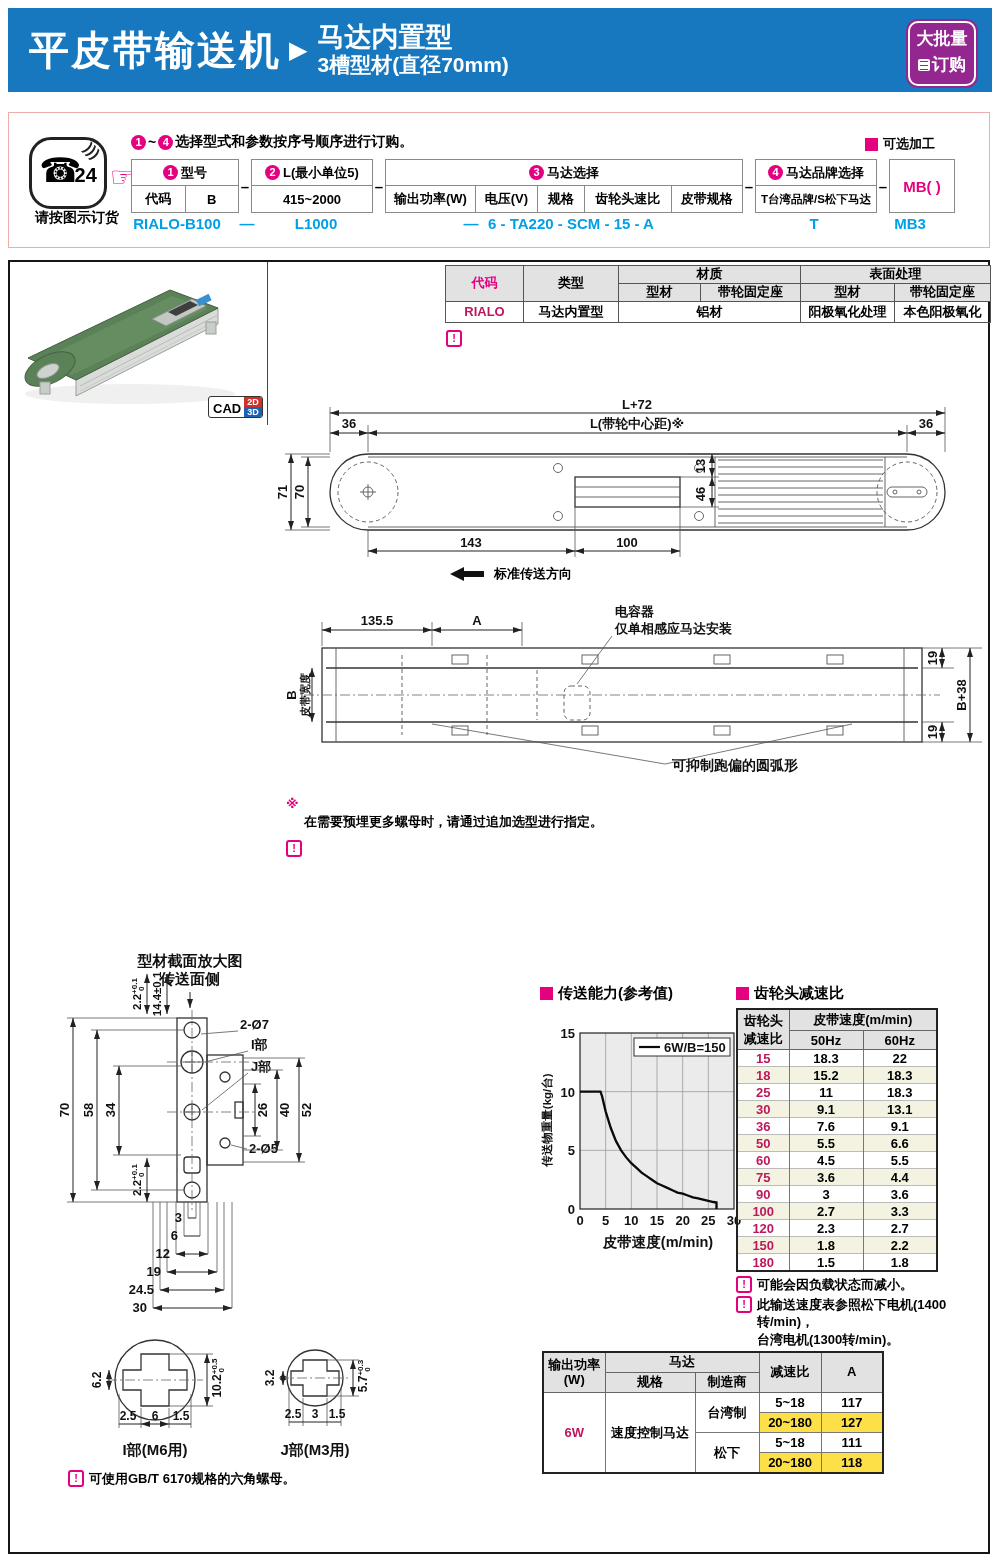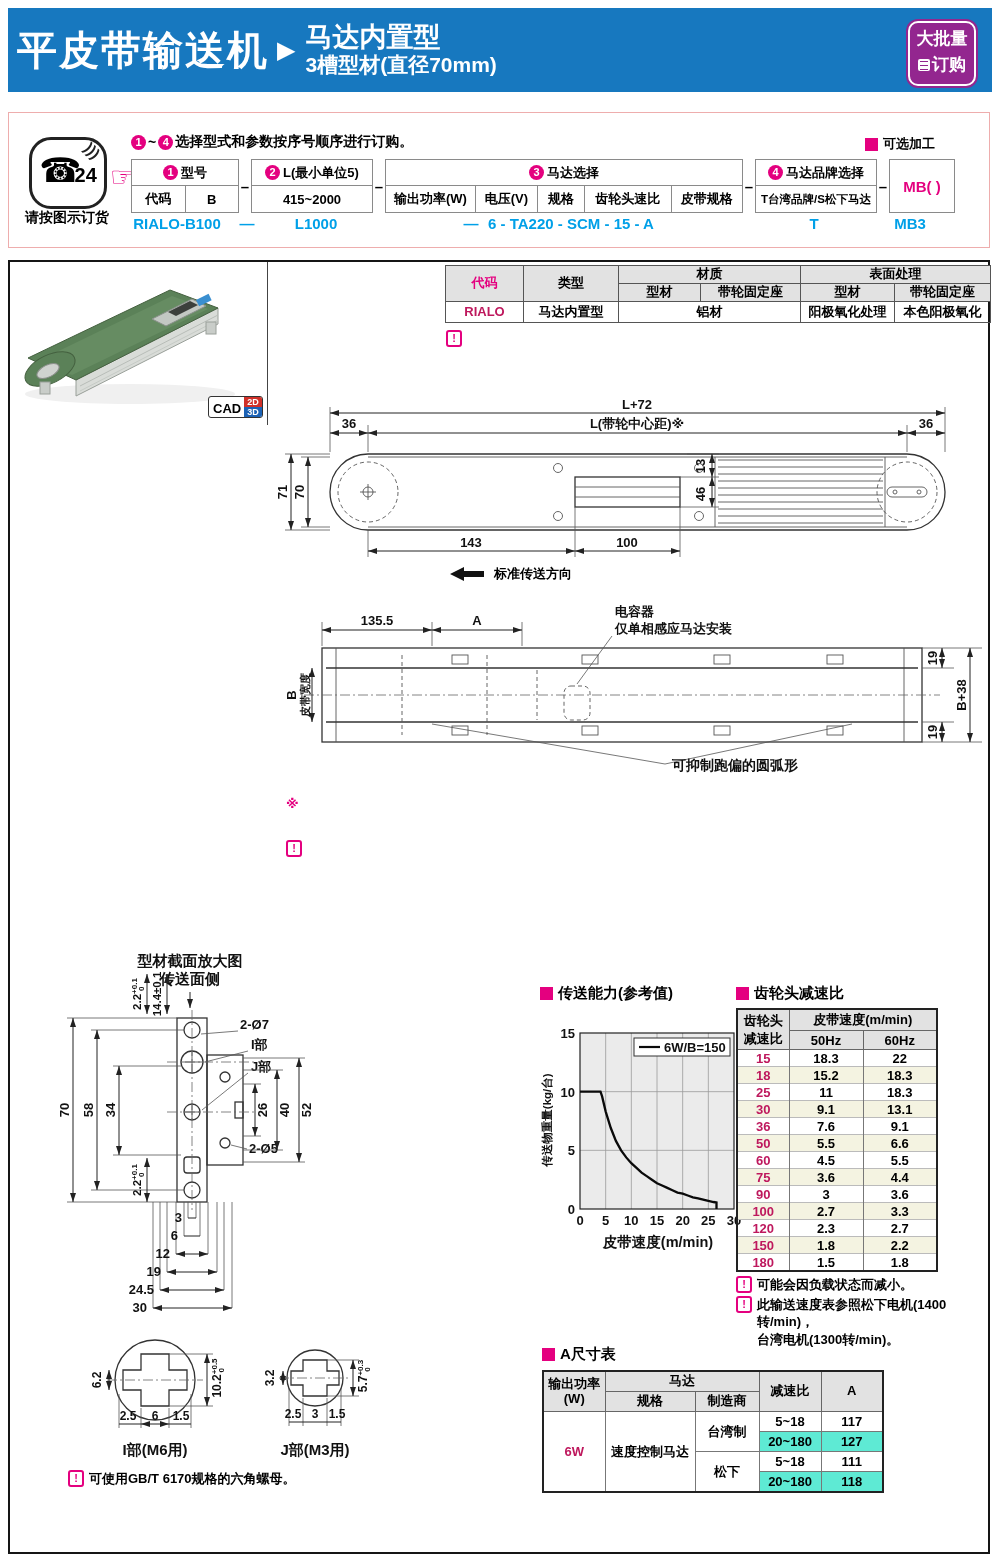--- a/index.html
+++ b/index.html
@@ -1,33 +1,33 @@
 <!DOCTYPE html>
 <html><head>
 <meta charset="utf-8">
 <style>
   html,body{margin:0;padding:0;background:#fff;font-family:"Liberation Sans","DejaVu Sans",sans-serif;}
   #page{position:relative;width:1000px;height:1564px;background:#fff;overflow:hidden;}
   .abs{position:absolute;}
   
   #hdr{left:8px;top:8px;width:984px;height:84px;background:#1778bf;display:flex;align-items:center;}
-  .hdr-title{color:#fff;font-size:40px;font-weight:bold;letter-spacing:2px;margin-left:9px;white-space:nowrap;}
+  .hdr-title{color:#fff;font-size:40px;font-weight:bold;letter-spacing:2px;margin-left:21px;white-space:nowrap;}
   .hdr-arrow{color:#fff;font-size:24px;margin:0 10px 0 8px;}
   .hdr-sub{color:#fff;line-height:1.15;}
   .hdr-sub .s1{font-size:27px;font-weight:bold;}
   .hdr-sub .s2{font-size:21px;font-weight:bold;}
   .badge{position:absolute;right:16px;top:13px;width:64px;height:58px;background:#93268f;border:2px solid #fff;border-radius:10px;box-shadow:0 0 0 2px #93268f;color:#fff;text-align:center;font-weight:bold;font-size:17px;line-height:1.55;padding-top:3px;}
   .pad{display:inline-block;width:12px;height:12px;background:#fff;border-radius:2px;margin-right:2px;vertical-align:-1px;background-image:repeating-linear-gradient(#93268f 0 1.5px,transparent 1.5px 4px);background-size:8px 10px;background-position:2px 2px;background-repeat:no-repeat;}
   
   #order{left:8px;top:112px;width:980px;height:134px;border:1px solid #eeadad;background:#fff;}
   .phone-box{position:absolute;left:20px;top:24px;width:72px;height:66px;border:3px solid #222;border-radius:22px;text-align:center;}
   .ph-glyph{font-size:34px;line-height:60px;}
   .ph-24{font-size:20px;font-weight:bold;margin-left:-7px;}
   .arcs{position:absolute;right:4px;top:2px;font-size:15px;font-weight:bold;color:#222;transform:rotate(45deg);}
-  .phone-cap{position:absolute;left:6px;top:96px;width:104px;text-align:center;font-size:14px;font-weight:bold;}
+  .phone-cap{position:absolute;left:6px;top:96px;width:104px;text-align:right;font-size:14px;font-weight:bold;}
   .hand{position:absolute;left:101px;top:48px;color:#e4007f;font-size:27px;font-weight:bold;}
   .instr{position:absolute;left:122px;top:20px;font-size:14px;font-weight:bold;display:flex;align-items:center;gap:2px;}
   .nc{display:inline-block;width:15px;height:15px;border-radius:50%;background:#e4007f;color:#fff;font-size:11px;line-height:15px;text-align:center;font-weight:bold;}
   .boxrow{position:absolute;left:122px;top:46px;display:flex;align-items:stretch;height:54px;}
   .obox{border:1px solid #8a8a8a;display:flex;flex-direction:column;background:#fff;}
   .obox .oh{height:25px;display:flex;align-items:center;justify-content:center;gap:3px;font-size:13px;font-weight:bold;border-bottom:1px solid #8a8a8a;}
   .obox .ob{flex:1;display:flex;align-items:stretch;font-size:13px;font-weight:bold;text-align:center;}
   .obox .ob .c{display:flex;align-items:center;justify-content:center;flex:1;}
   .obox .ob .c + .c{border-left:1px solid #8a8a8a;}
   .odash{width:12px;display:flex;align-items:center;justify-content:center;font-weight:bold;font-size:15px;}
@@ -62,21 +62,21 @@
   .dash{stroke-dasharray:4,3;}
   .cl{stroke-dasharray:10,3,2,3;stroke:#666;stroke-width:0.8;fill:none;}
   
   #gear{border:2px solid #222;border-collapse:collapse;font-size:13px;font-weight:bold;text-align:center;width:200px;table-layout:fixed;}
   #gear th{background:#e2e2e2;border:1px solid #666;height:16px;}
   #gear td{border-left:1px solid #777;border-top:1px solid #bbb;height:16px;padding:0;}
   #gear tr.alt{background:#f4f3e1;}
   #atab{border:2px solid #222;border-collapse:collapse;font-size:13px;font-weight:bold;text-align:center;table-layout:fixed;}
   #atab th{background:#e2e2e2;border:1px solid #666;height:17px;line-height:1.15;}
   #atab td{border:1px solid #777;height:19px;padding:0;}
-  #atab tr.alt td.strip{background:#5eead4;}
+  #atab tr.alt td.strip{background:#fde047;}
   .gnotes{margin-top:4px;}
 </style>
 </head>
 <body>
 
 <div id="page">
 
   <div class="abs" id="hdr">
     <span class="hdr-title">平皮带输送机</span>
     <span class="hdr-arrow">▶</span>
@@ -373,20 +373,21 @@
 
       <line class="ext" x1="150" y1="124" x2="383" y2="164"></line>
         <line class="ext" x1="570" y1="124" x2="383" y2="164"></line>
       <text x="390" y="170" style="font-size:14px">可抑制跑偏的圆弧形</text>
     </svg>
 
     <div class="abs" style="left:276px;top:533px;width:706px">
       <div class="noteline">
           <span class="starred">※</span>
         </div>
+      <div class="noteline" style="padding-left:18px">在需要预埋更多螺母时，请通过追加选型进行指定。</div>
     </div>
     <div class="noteline abs" style="left:276px;top:578px;width:706px">
       <span class="info-ic">!</span>
     </div>
 
     <svg class="abs" style="left:45px;top:688px" width="468" height="548">
       <defs>
         <marker id="a3" markerWidth="9" markerHeight="6" refX="9" refY="3" orient="auto" markerUnits="userSpaceOnUse">
             <path d="M0,0L9,3L0,6Z" fill="#222"></path>
           </marker>
@@ -677,24 +678,20 @@
           <span>可能会因负载状态而减小。</span>
         </div>
         <div class="noteline" style="margin-top:2px">
           <span class="info-ic">!</span>
           <span><span>此输送速度表参照松下电机(1400转/min)，</span><br><span>台湾电机(1300转/min)。</span></span>
         </div>
       </div>
     </div>
 
     <div class="abs" style="left:532px;top:1083px">
-      <div class="sect-title">
-        <span class="msq"></span>
-        <span>A尺寸表</span>
-      </div>
       <table id="atab" style="margin-top:6px;width:340px">
         <colgroup>
             <col style="width:62px">
             <col style="width:90px">
             <col style="width:64px">
             <col style="width:62px">
             <col style="width:62px">
           </colgroup>
         <thead>
           <tr>

